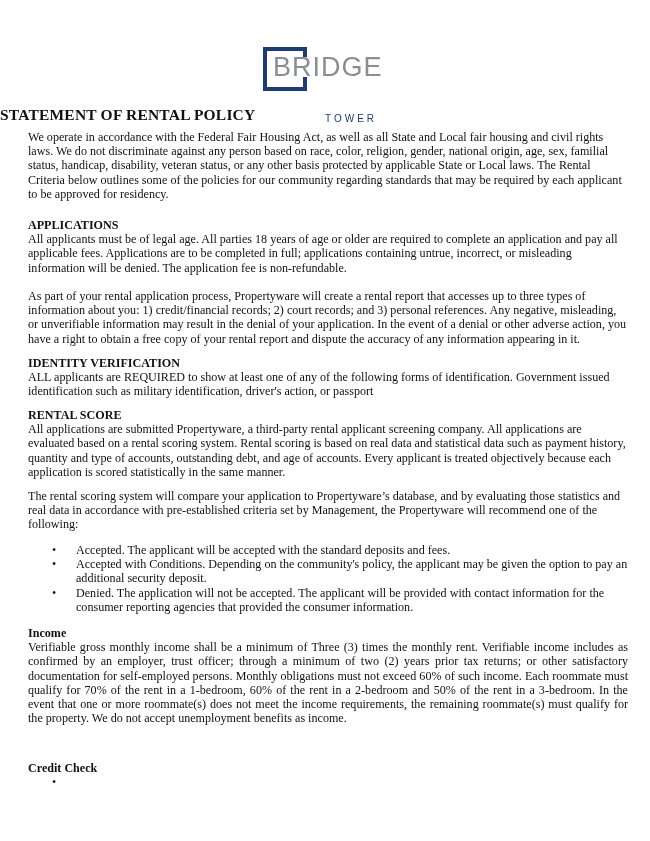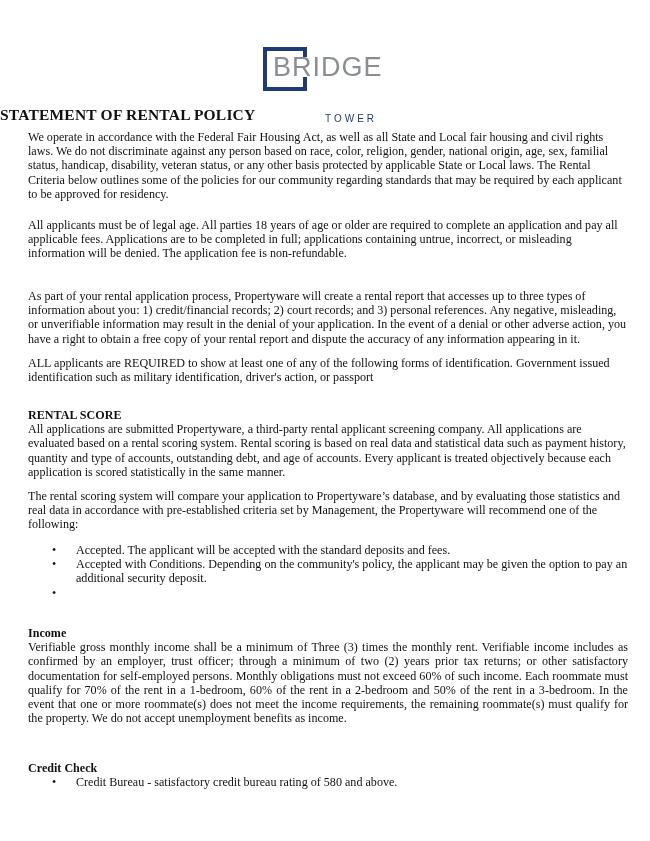--- a/index.html
+++ b/index.html
@@ -56,53 +56,55 @@
     <div class="logo-sub">TOWER</div>
   </div>
 
   <div class="title">STATEMENT OF RENTAL POLICY</div>
 
   <div class="block" style="top:130px;">
     <p>We operate in accordance with the Federal Fair Housing Act, as well as all State and Local fair housing and civil rights laws. We do not discriminate against any person based on race, color, religion, gender, national origin, age, sex, familial status, handicap, disability, veteran status, or any other basis protected by applicable State or Local laws. The Rental Criteria below outlines some of the policies for our community regarding standards that may be required by each applicant to be approved for residency.</p>
   </div>
 
   <div class="block" style="top:218px;">
+    <div class="heading">APPLICATIONS</div>
     <p>All applicants must be of legal age. All parties 18 years of age or older are required to complete an application and pay all applicable fees. Applications are to be completed in full; applications containing untrue, incorrect, or misleading information will be denied. The application fee is non-refundable.</p>
   </div>
 
   <div class="block" style="top:289px;">
     <p>As part of your rental application process, Propertyware will create a rental report that accesses up to three types of information about you: 1) credit/financial records; 2) court records; and 3) personal references. Any negative, misleading, or unverifiable information may result in the denial of your application. In the event of a denial or other adverse action, you have a right to obtain a free copy of your rental report and dispute the accuracy of any information appearing in it.</p>
   </div>
 
   <div class="block" style="top:356px;">
+    <div class="heading">IDENTITY VERIFICATION</div>
     <p>ALL applicants are REQUIRED to show at least one of any of the following forms of identification. Government issued identification such as military identification, driver's action, or passport</p>
   </div>
 
   <div class="block" style="top:408px;">
     <div class="heading">RENTAL SCORE</div>
     <p>All applications are submitted Propertyware, a third-party rental applicant screening company. All applications are evaluated based on a rental scoring system. Rental scoring is based on real data and statistical data such as payment history, quantity and type of accounts, outstanding debt, and age of accounts. Every applicant is treated objectively because each application is scored statistically in the same manner.</p>
   </div>
 
   <div class="block" style="top:489px;">
     <p>The rental scoring system will compare your application to Propertyware’s database, and by evaluating those statistics and real data in accordance with pre-established criteria set by Management, the Propertyware will recommend one of the following:</p>
   </div>
 
   <div class="block" style="top:543px;">
     <ul class="bullets">
       <li><span class="dot">•</span><span>Accepted. The applicant will be accepted with the standard deposits and fees.</span></li>
       <li><span class="dot">•</span><span>Accepted with Conditions. Depending on the community's policy, the applicant may be given the option to pay an additional security deposit.</span></li>
-      <li><span class="dot">•</span></li>
+      <li><span class="dot">•</span><span>Denied. The application will not be accepted. The applicant will be provided with contact information for the consumer reporting agencies that provided the consumer information.</span></li>
     </ul>
   </div>
 
   <div class="block justify" style="top:626px;">
     <div class="heading">Income</div>
     <p>Verifiable gross monthly income shall be a minimum of Three (3) times the monthly rent. Verifiable income includes as confirmed by an employer, trust officer; through a minimum of two (2) years prior tax returns; or other satisfactory documentation for self-employed persons.  Monthly obligations must not exceed 60% of such income.  Each roommate must qualify for 70% of the rent in a 1-bedroom, 60% of the rent in a 2-bedroom and 50% of the rent in a 3-bedroom.  In the event that one or more roommate(s) does not meet the income requirements, the remaining roommate(s) must qualify for the property. We do not accept unemployment benefits as income.</p>
   </div>
 
   <div class="block" style="top:733px;margin-top:28px;">
     <div class="heading">Credit Check</div>
     <ul class="bullets">
-      <li><span class="dot">•</span><span>Credit Bureau - satisfactory credit bureau rating of 580 and above.</span></li>
+      <li><span class="dot">•</span></li>
     </ul>
   </div>
 
 </div>
 
 </body></html>

